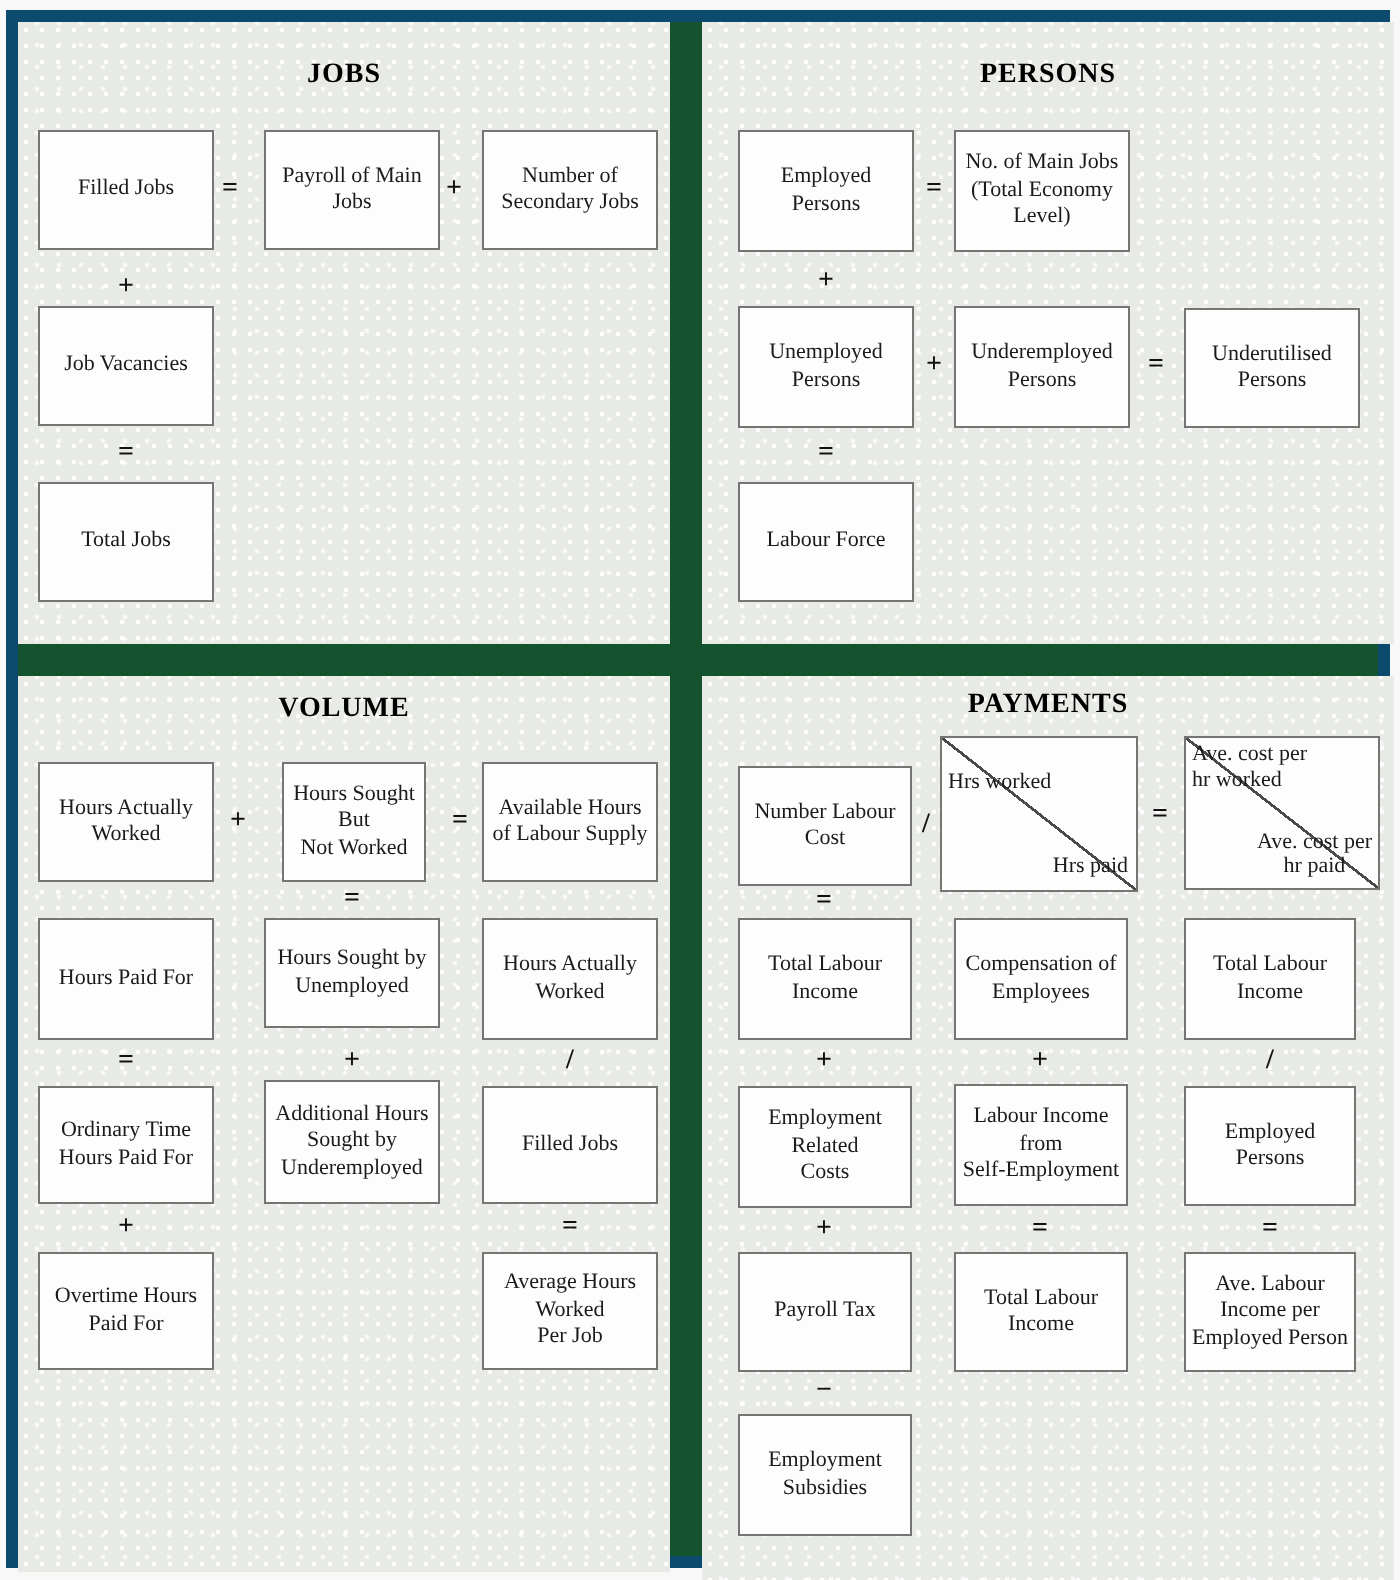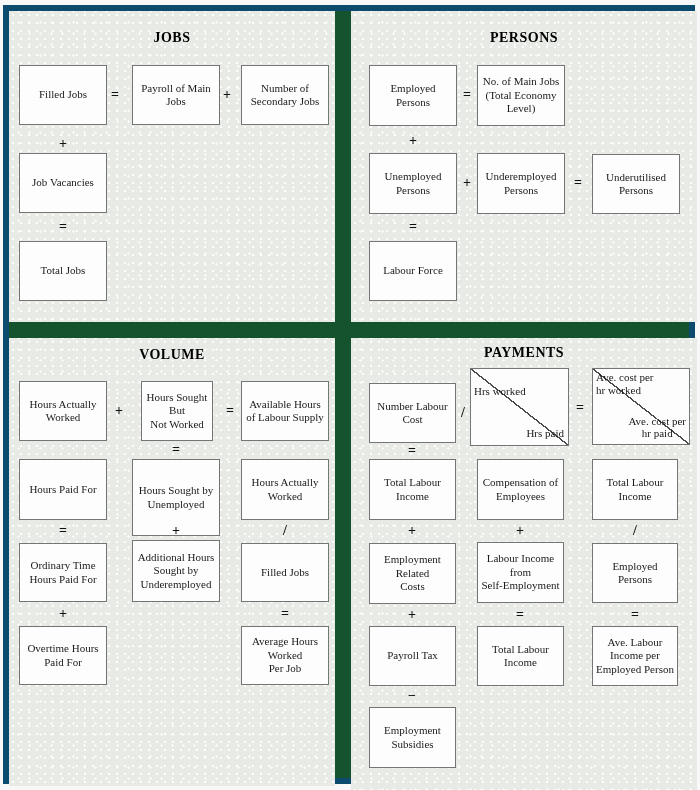--- a/index.html
+++ b/index.html
@@ -100,21 +100,21 @@
     <div class="bx" style="left:10px;top:43px;width:88px;height:60px">Hours Actually
 Worked</div>
     <div class="op" style="left:102px;top:65px">+</div>
     <div class="bx" style="left:132px;top:43px;width:72px;height:60px">Hours Sought But
 Not Worked</div>
     <div class="op" style="left:213px;top:65px">=</div>
     <div class="bx" style="left:232px;top:43px;width:88px;height:60px">Available Hours
 of Labour Supply</div>
     <div class="op" style="left:159px;top:104px">=</div>
     <div class="bx" style="left:10px;top:121px;width:88px;height:61px">Hours Paid For</div>
-    <div class="bx" style="left:123px;top:121px;width:88px;height:77px">Hours Sought by
+    <div class="bx" style="left:123px;top:121px;width:88px;height:55px">Hours Sought by
 Unemployed</div>
     <div class="bx" style="left:232px;top:121px;width:88px;height:61px">Hours Actually
 Worked</div>
     <div class="op" style="left:46px;top:185px">=</div>
     <div class="op" style="left:159px;top:185px">+</div>
     <div class="op" style="left:268px;top:185px">/</div>
     <div class="bx" style="left:10px;top:205px;width:88px;height:59px">Ordinary Time
 Hours Paid For</div>
     <div class="bx" style="left:123px;top:202px;width:88px;height:62px">Additional Hours
 Sought by

